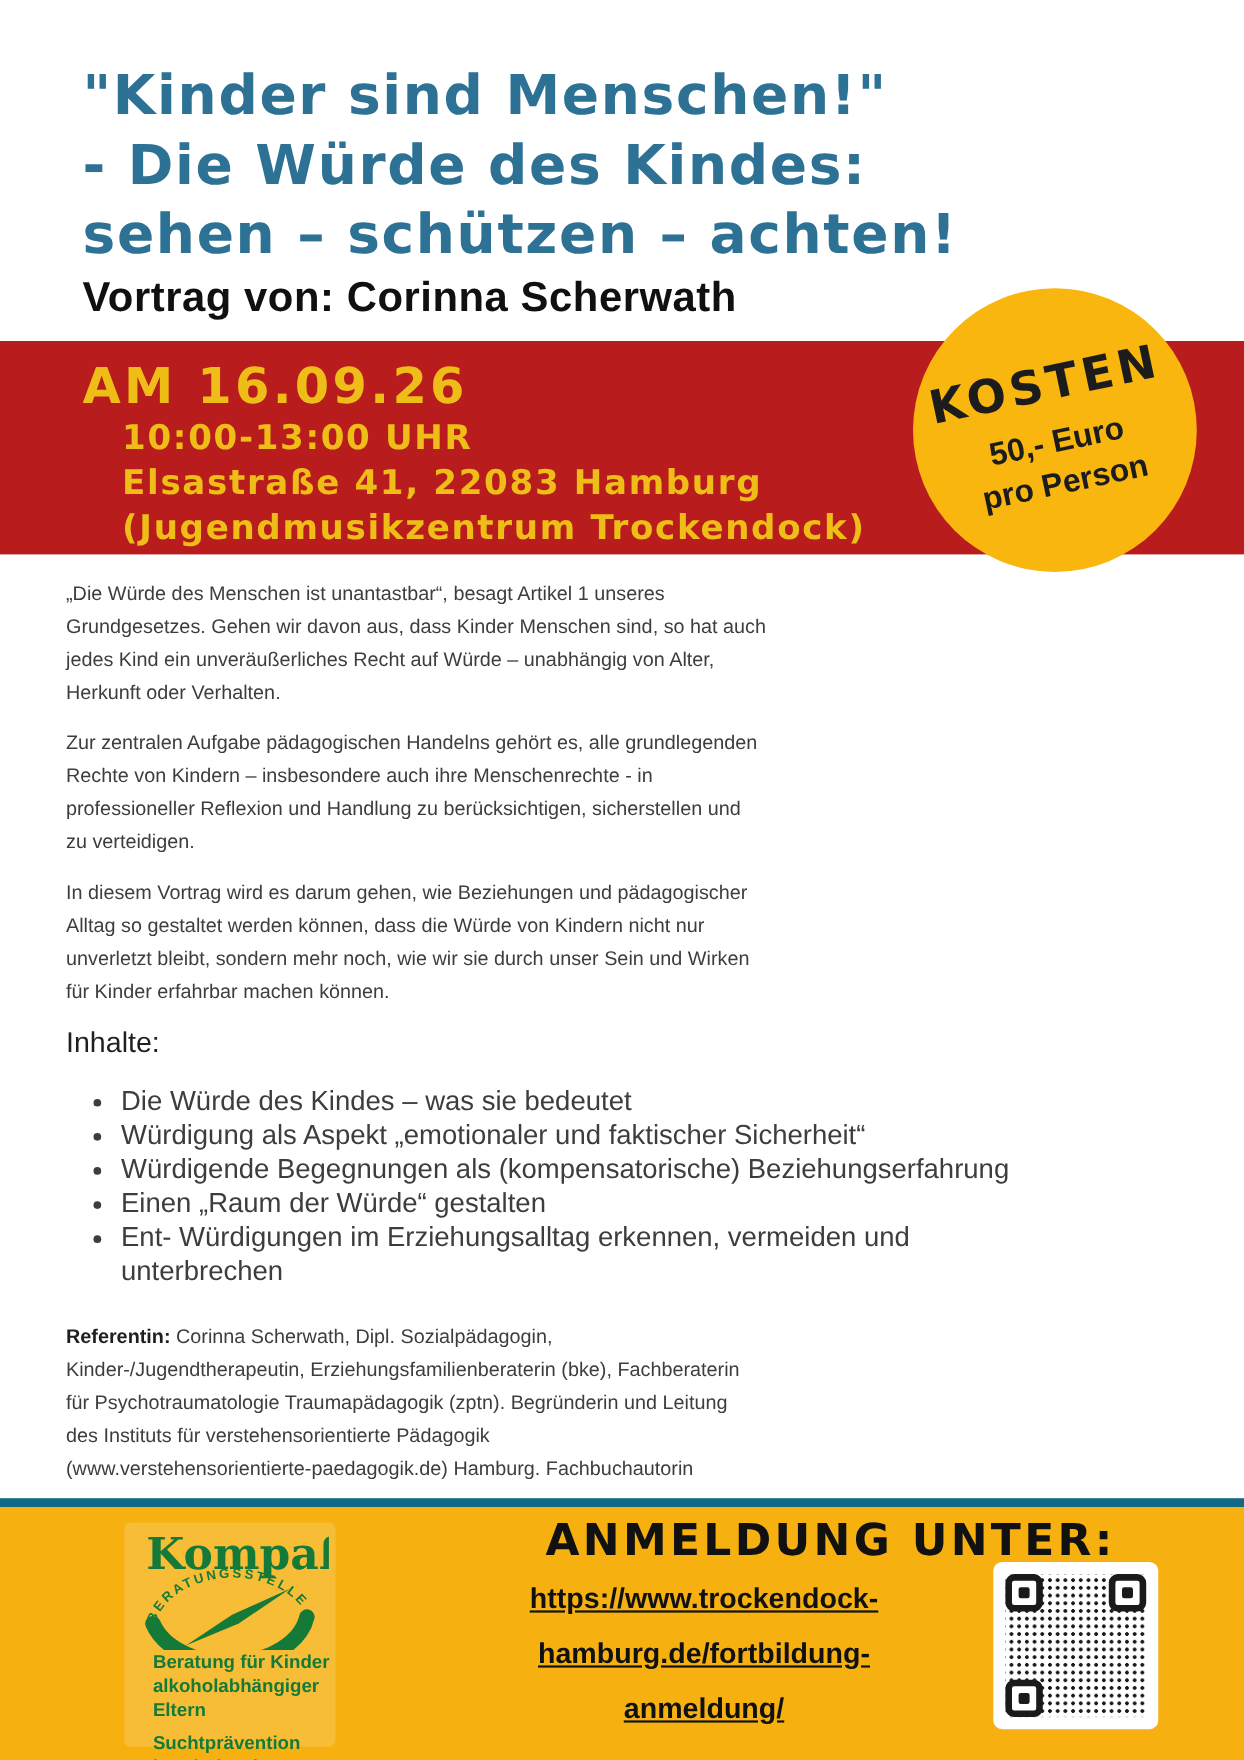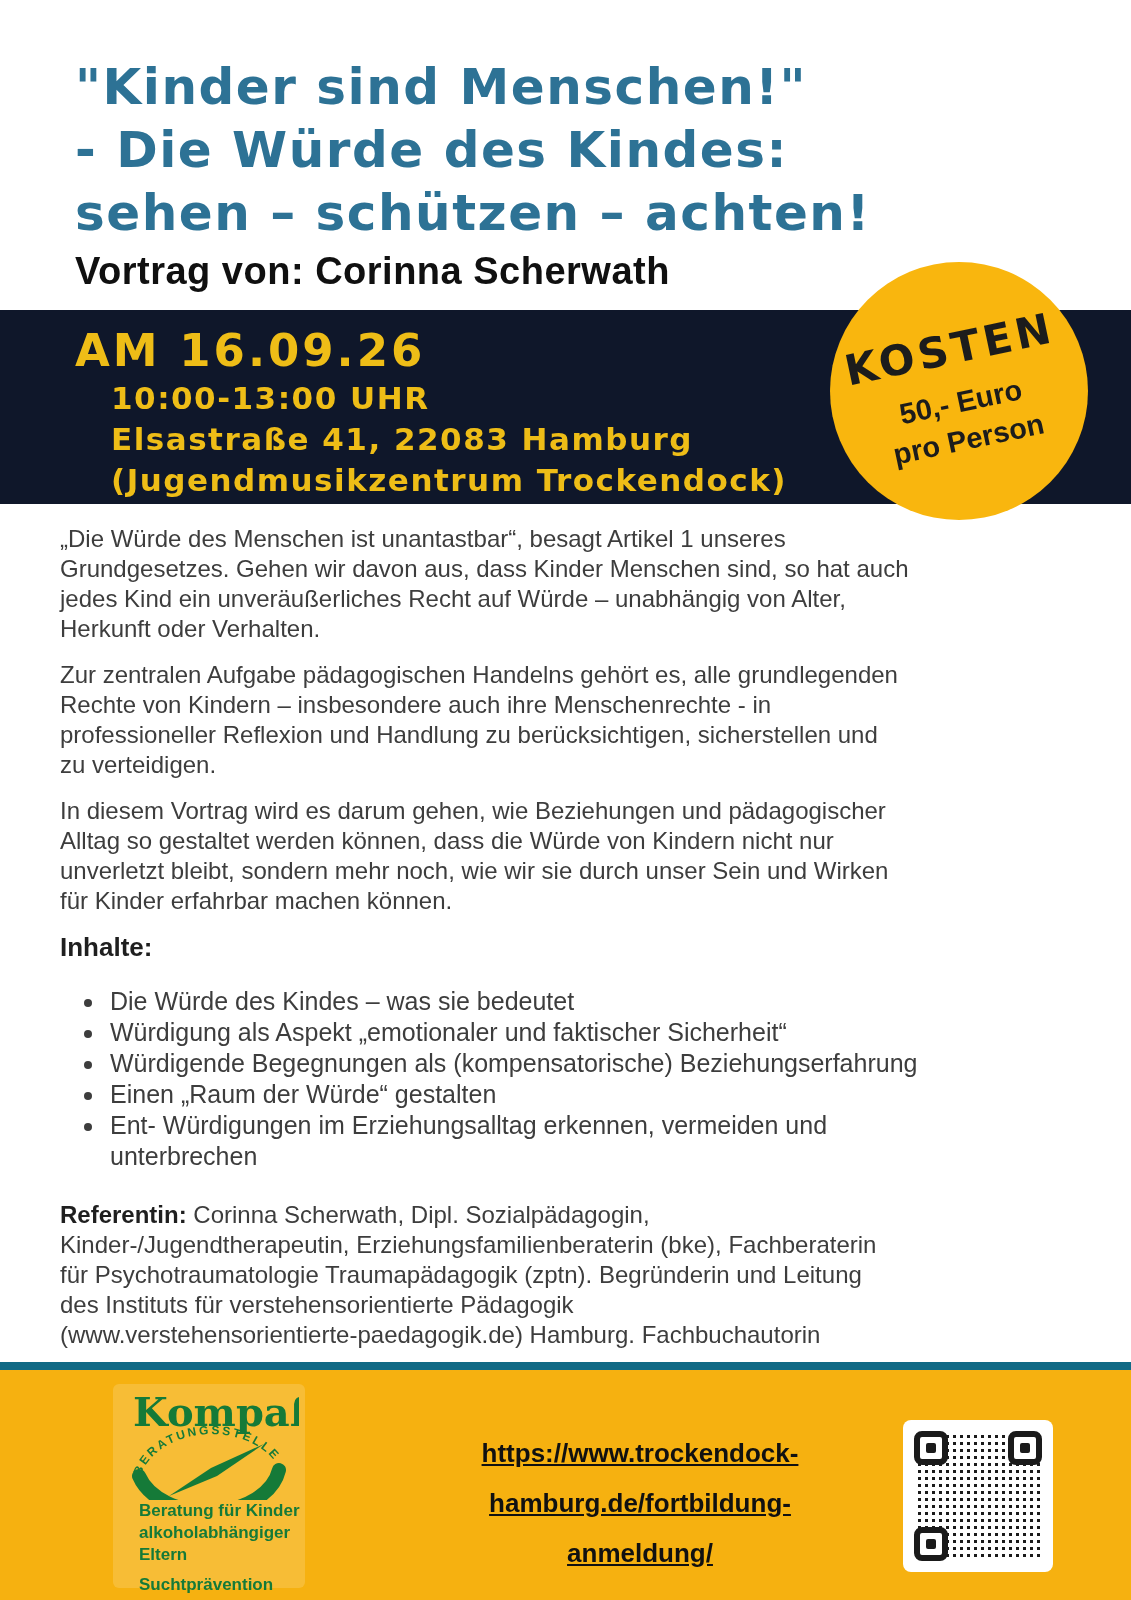--- a/index.html
+++ b/index.html
@@ -13,21 +13,21 @@
     font-size:50px;font-weight:bold;color:#2d7295;line-height:63px;
     letter-spacing:1.5px;font-family:"DejaVu Sans", sans-serif;
   }
   .speaker-line{
     position:absolute;left:75px;top:250px;font-size:38px;font-weight:bold;
     color:#101010;letter-spacing:0.5px;
   }
   
   .info-band{
     position:absolute;left:0;top:310px;width:1131px;height:194px;
-    background:#0f172a;box-sizing:border-box;padding:14px 0 0 75px;
+    background:#b91c1c;box-sizing:border-box;padding:14px 0 0 75px;
   }
   .band-date{
     font-size:45px;font-weight:bold;color:#eebd17;letter-spacing:3px;
     line-height:54px;font-family:"DejaVu Sans", sans-serif;
   }
   .band-line{
     font-size:31px;font-weight:bold;color:#eebd17;letter-spacing:1.5px;
     line-height:41px;font-family:"DejaVu Sans", sans-serif;margin-left:36px;
   }
   
@@ -40,24 +40,24 @@
   .badge-title{
     font-size:42px;font-weight:bold;letter-spacing:4px;
     font-family:"DejaVu Sans", sans-serif;margin-bottom:10px;
   }
   .badge-line{font-size:29px;font-weight:bold;line-height:38px;}
   
   .content{
     position:absolute;left:60px;top:524px;width:1012px;color:#3d3d3d;
   }
   .content p{
-    margin:0 0 16px 0;font-size:24px;line-height:30px;white-space:pre-line;
+    margin:0 0 16px 0;font-size:18px;line-height:30px;white-space:pre-line;
   }
   .section-heading{
-    font-size:26px;font-weight:bold;color:#1f1f1f;line-height:30px;
+    font-size:26px;font-weight:normal;color:#1f1f1f;line-height:30px;
     margin:0 0 24px 0;
   }
   ul.topics{
     margin:0 0 28px 0;padding:0 0 0 46px;list-style:disc;
   }
   ul.topics li{
     font-size:25px;line-height:31px;white-space:pre-line;padding-left:4px;
   }
   .referentin p{margin:0;}
   .referentin strong{color:#1f1f1f;}
@@ -187,20 +187,21 @@
       <div class="logo-text">
         <div>Beratung für Kinder</div>
         <div>alkoholabhängiger Eltern</div>
       </div>
       <div class="logo-text group2">
         <div>Suchtprävention</div>
         <div>im Kindesalter</div>
       </div>
     </div>
 
+    <div class="anmeldung-heading">ANMELDUNG UNTER:</div>
     <div class="link-block">
       <a href="#">https://www.trockendock-
 hamburg.de/fortbildung-
 anmeldung/</a>
     </div>
 
     <div class="qr-box">
       <div class="qr-inner">
         <div class="qr-finder qr-tl"></div>
         <div class="qr-finder qr-tr"></div>

